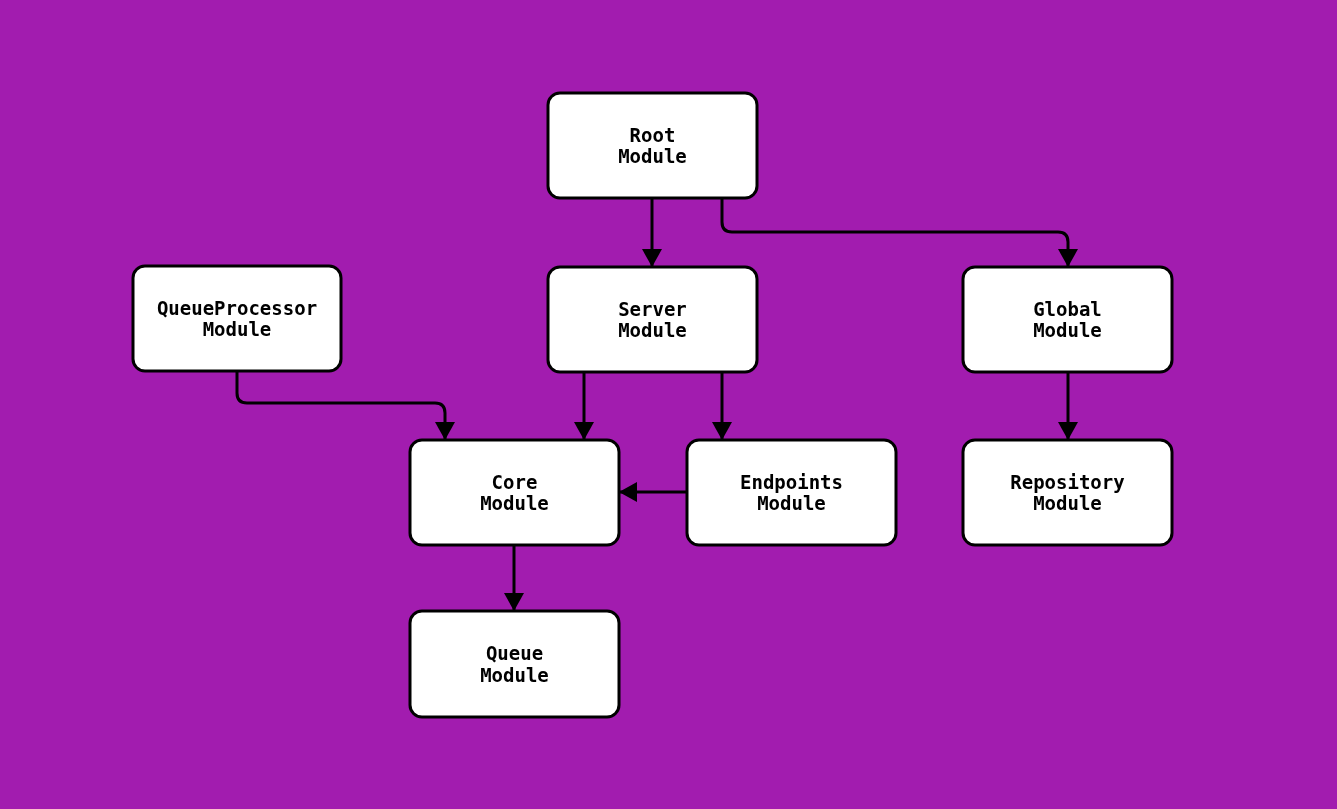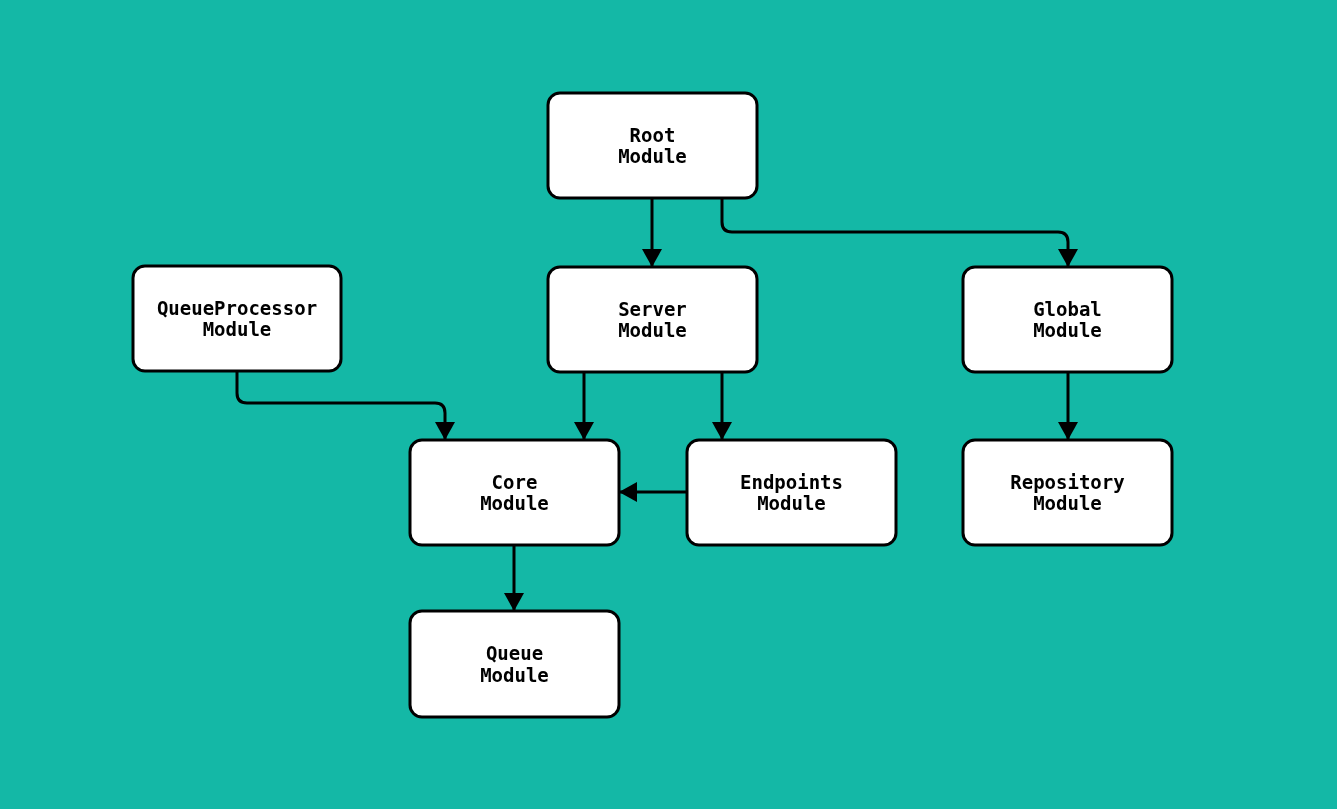--- a/index.html
+++ b/index.html
@@ -4,21 +4,21 @@
 <style>
   html, body {
     margin: 0;
     padding: 0;
     background: #ffffff;
   }
   .stage {
     position: relative;
     width: 1337px;
     height: 809px;
-    background: #14b8a6;
+    background: #a21caf;
     overflow: hidden;
     font-family: "DejaVu Sans Mono", monospace;
   }
   svg.diagram-svg {
     position: absolute;
     left: 0;
     top: 0;
   }
   .node-rect {
     fill: #ffffff;

